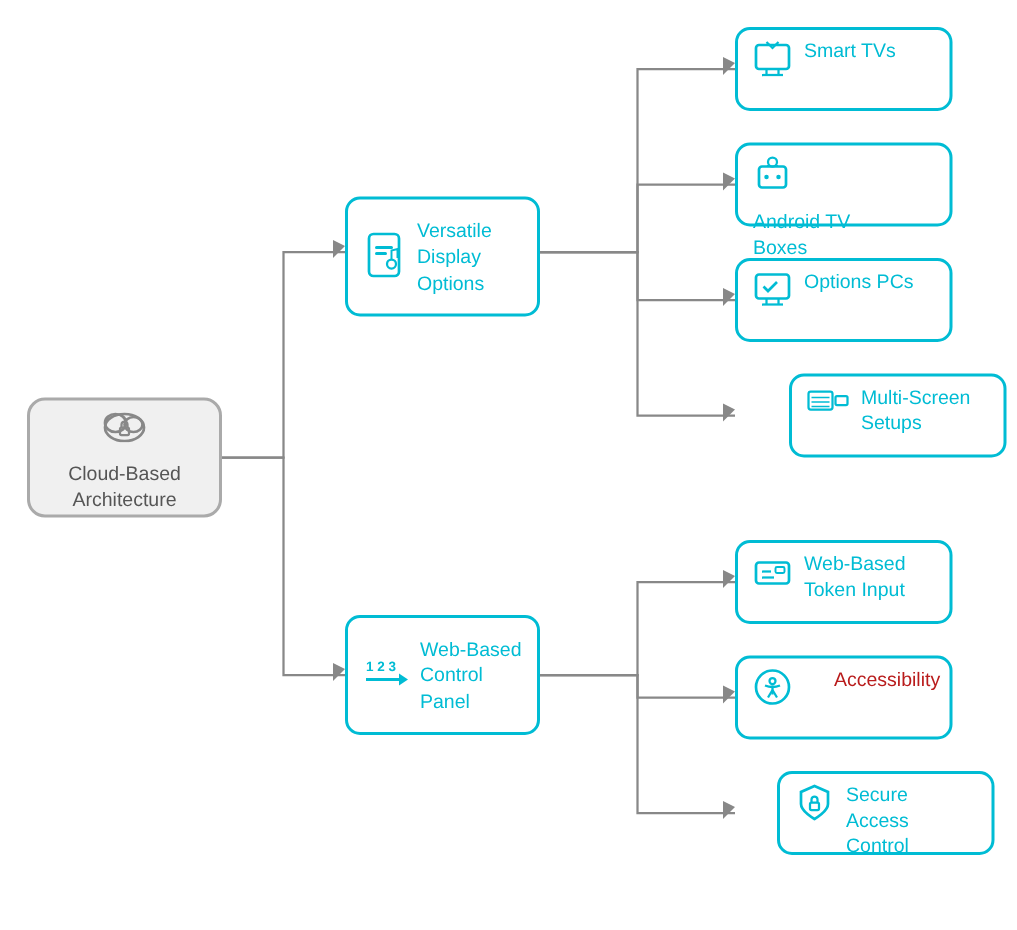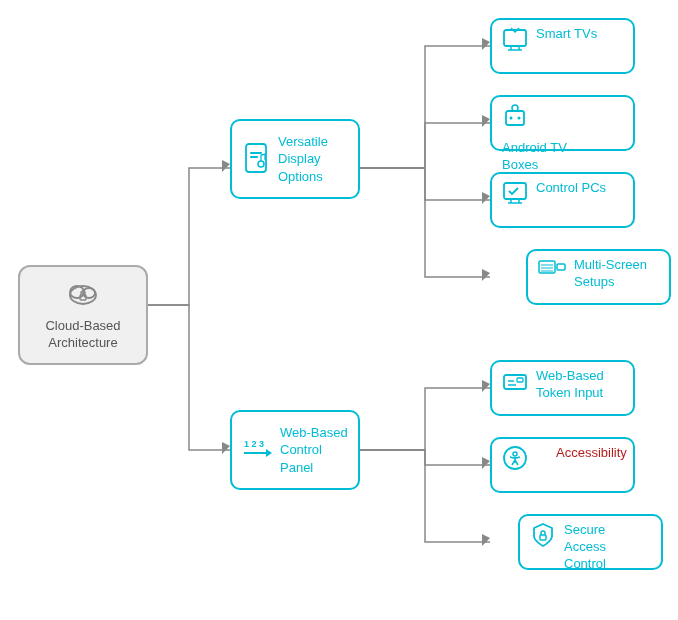--- a/index.html
+++ b/index.html
@@ -34,21 +34,21 @@
       gap: 8px;
       font-size: 13px;
       font-weight: 500;
     }
 
     .node-root {
       background: #f0f0f0;
       border: 2px solid #aaa;
       color: #555;
       width: 130px;
-      height: 100px;
+      height: 80px;
       left: 18px;
       top: 265px;
       border-radius: 12px;
       flex-direction: column;
       justify-content: center;
       text-align: center;
       padding: 10px;
     }
 
     .node-mid {
@@ -73,21 +73,21 @@
       border-radius: 10px;
       flex-direction: row;
       align-items: flex-start;
       padding: 6px 10px;
       text-align: left;
       font-size: 13px;
     }
 
     .node-mid-1 {
       left: 230px;
-      top: 119px;
+      top: 131px;
     }
 
     .node-mid-2 {
       left: 230px;
       top: 410px;
     }
 
     
     .leaf-1 { left: 490px; top: 18px; }
     .leaf-2 { left: 490px; top: 95px; flex-direction: column; }
@@ -212,21 +212,21 @@
   <div class="node node-leaf leaf-3">
     <div class="node-icon">
       <svg width="26" height="26" viewBox="0 0 26 26">
         <rect x="2" y="3" width="22" height="16" rx="2" fill="none" stroke="#00bcd4" stroke-width="1.8"></rect>
         <line x1="9" y1="19" x2="9" y2="23" stroke="#00bcd4" stroke-width="1.5"></line>
         <line x1="17" y1="19" x2="17" y2="23" stroke="#00bcd4" stroke-width="1.5"></line>
         <line x1="6" y1="23" x2="20" y2="23" stroke="#00bcd4" stroke-width="1.5"></line>
         <polyline points="7,11 10,14 16,8" fill="none" stroke="#00bcd4" stroke-width="1.8"></polyline>
       </svg>
     </div>
-    <div style="color:#00bcd4;">Control PCs</div>
+    <div style="color:#00bcd4;">Options PCs</div>
   </div>
 
   <div class="node node-leaf leaf-4">
     <div class="node-icon">
       <svg width="28" height="26" viewBox="0 0 28 26">
         <rect x="1" y="4" width="16" height="12" rx="1.5" fill="none" stroke="#00bcd4" stroke-width="1.5"></rect>
         <rect x="19" y="7" width="8" height="6" rx="1" fill="none" stroke="#00bcd4" stroke-width="1.5"></rect>
         <line x1="3" y1="8" x2="15" y2="8" stroke="#00bcd4" stroke-width="1"></line>
         <line x1="3" y1="11" x2="15" y2="11" stroke="#00bcd4" stroke-width="1"></line>
         <line x1="3" y1="14" x2="15" y2="14" stroke="#00bcd4" stroke-width="1"></line>

